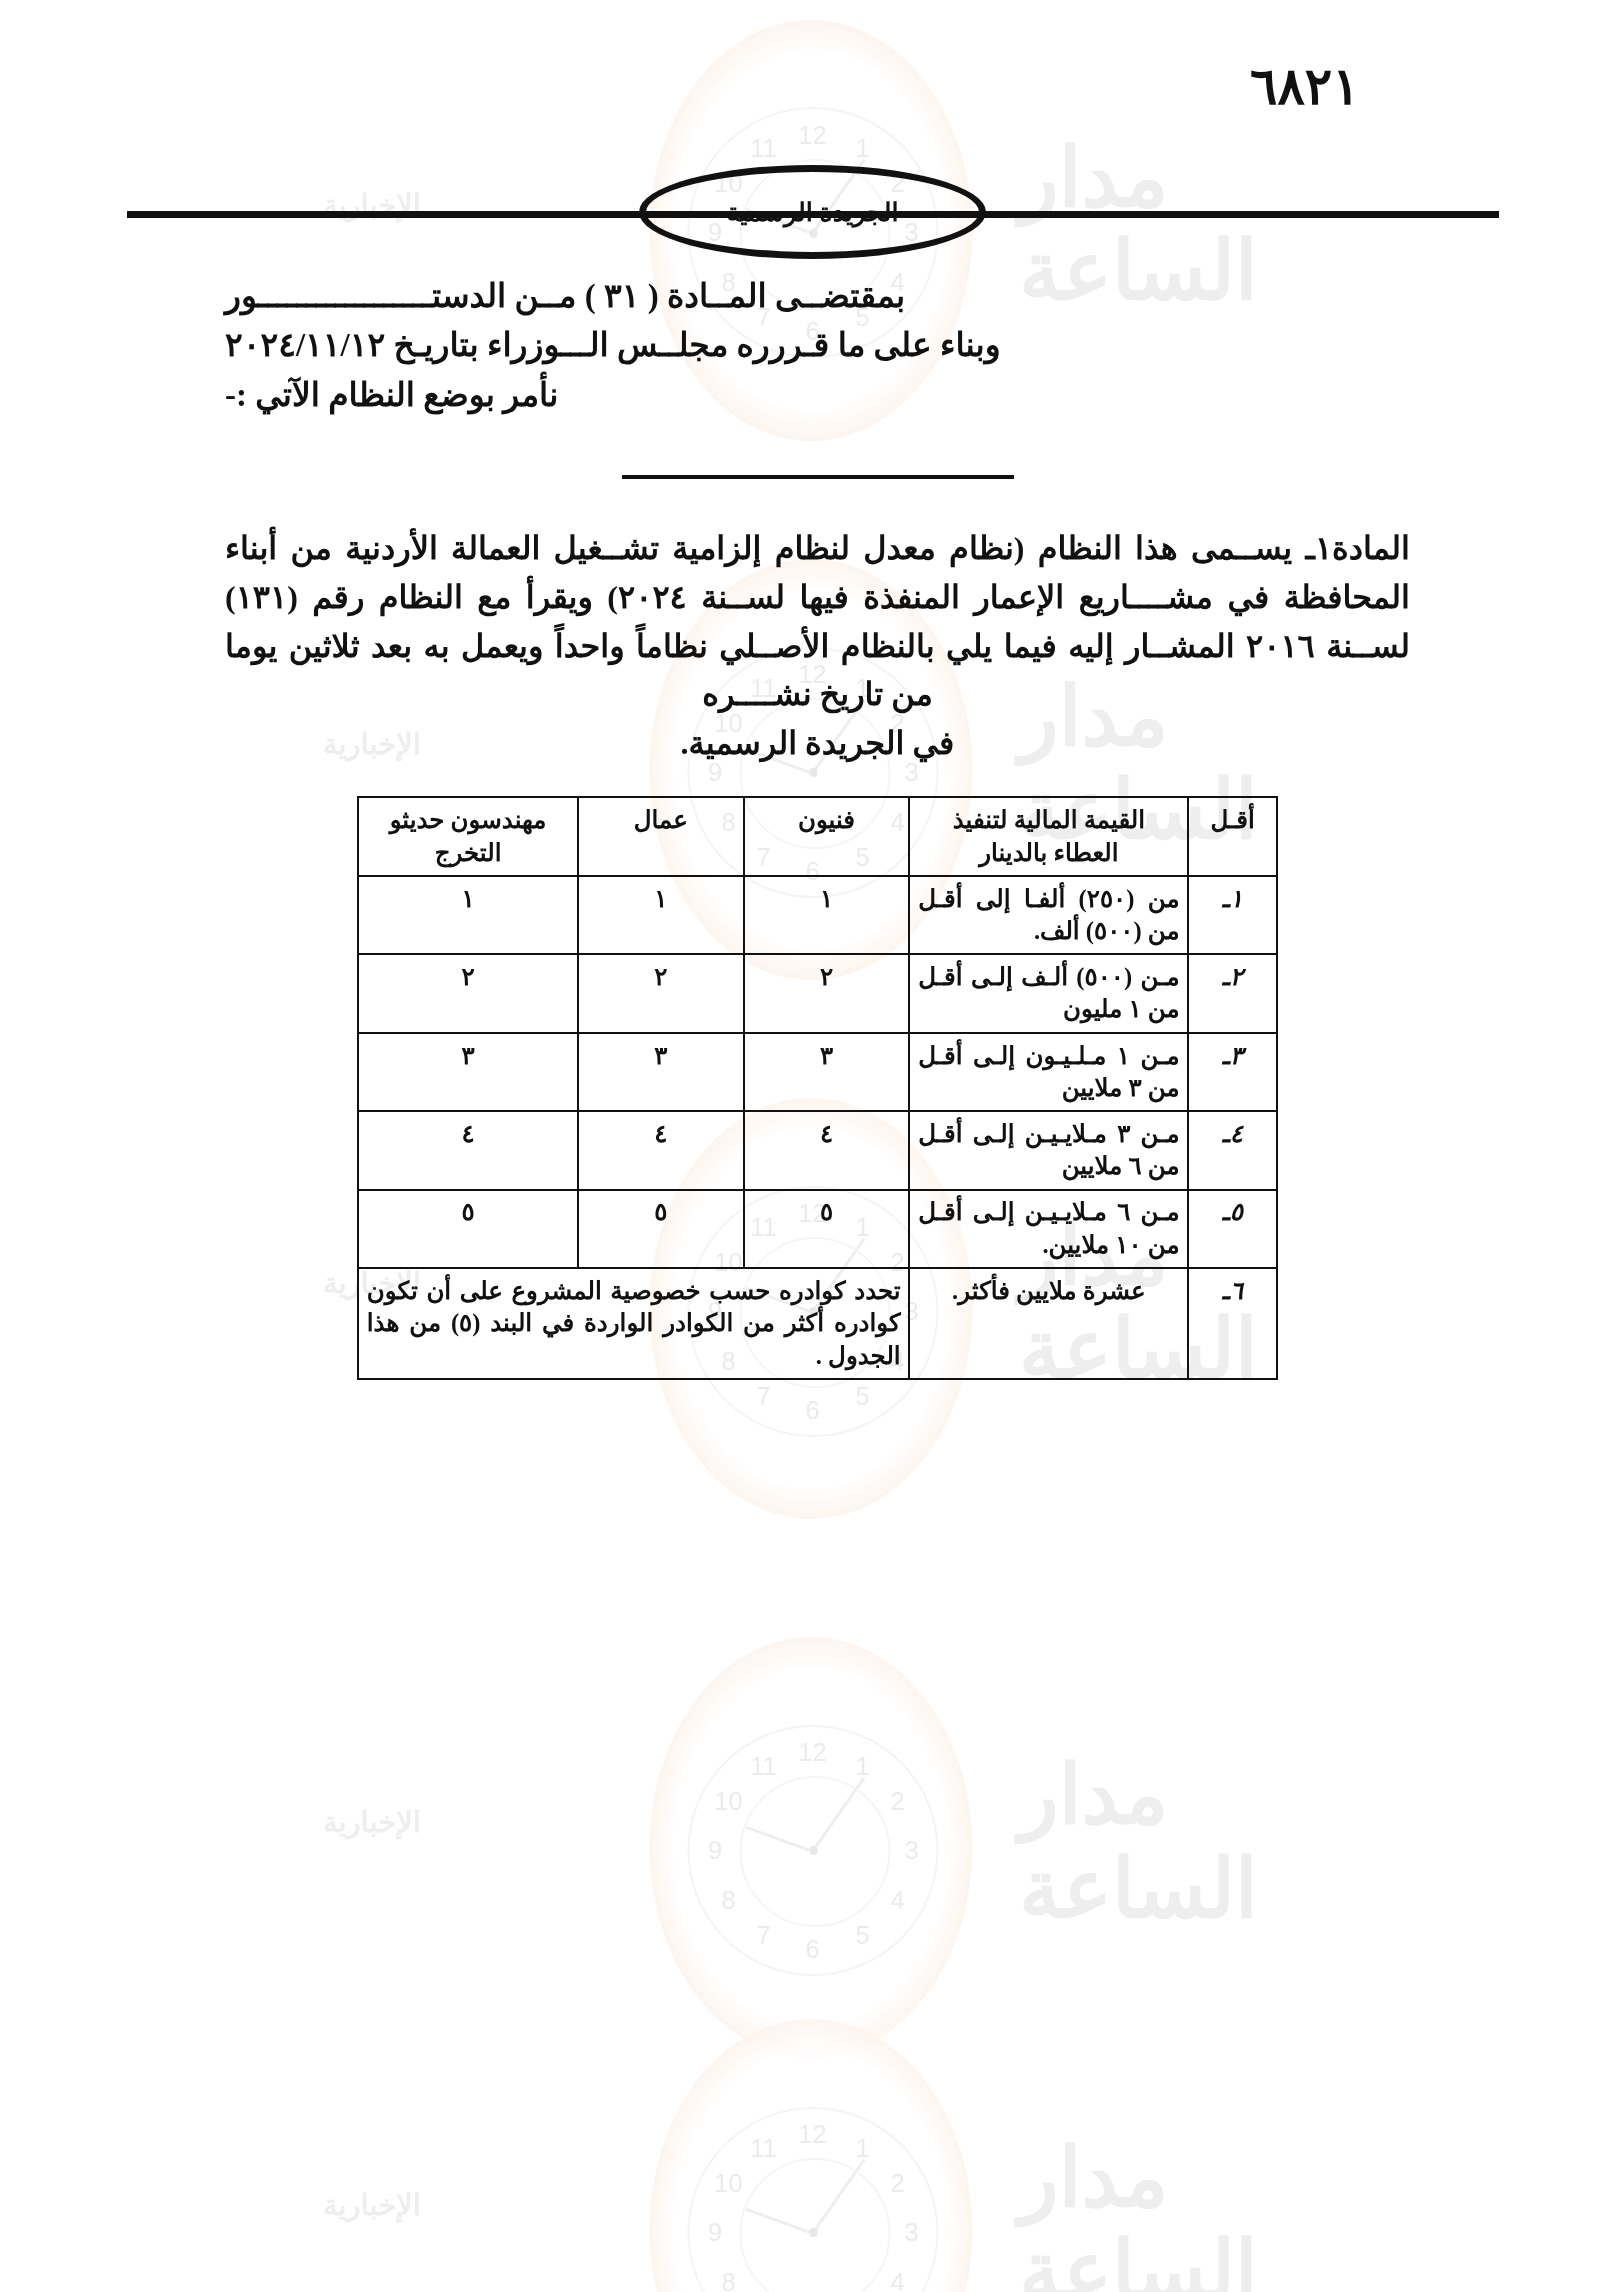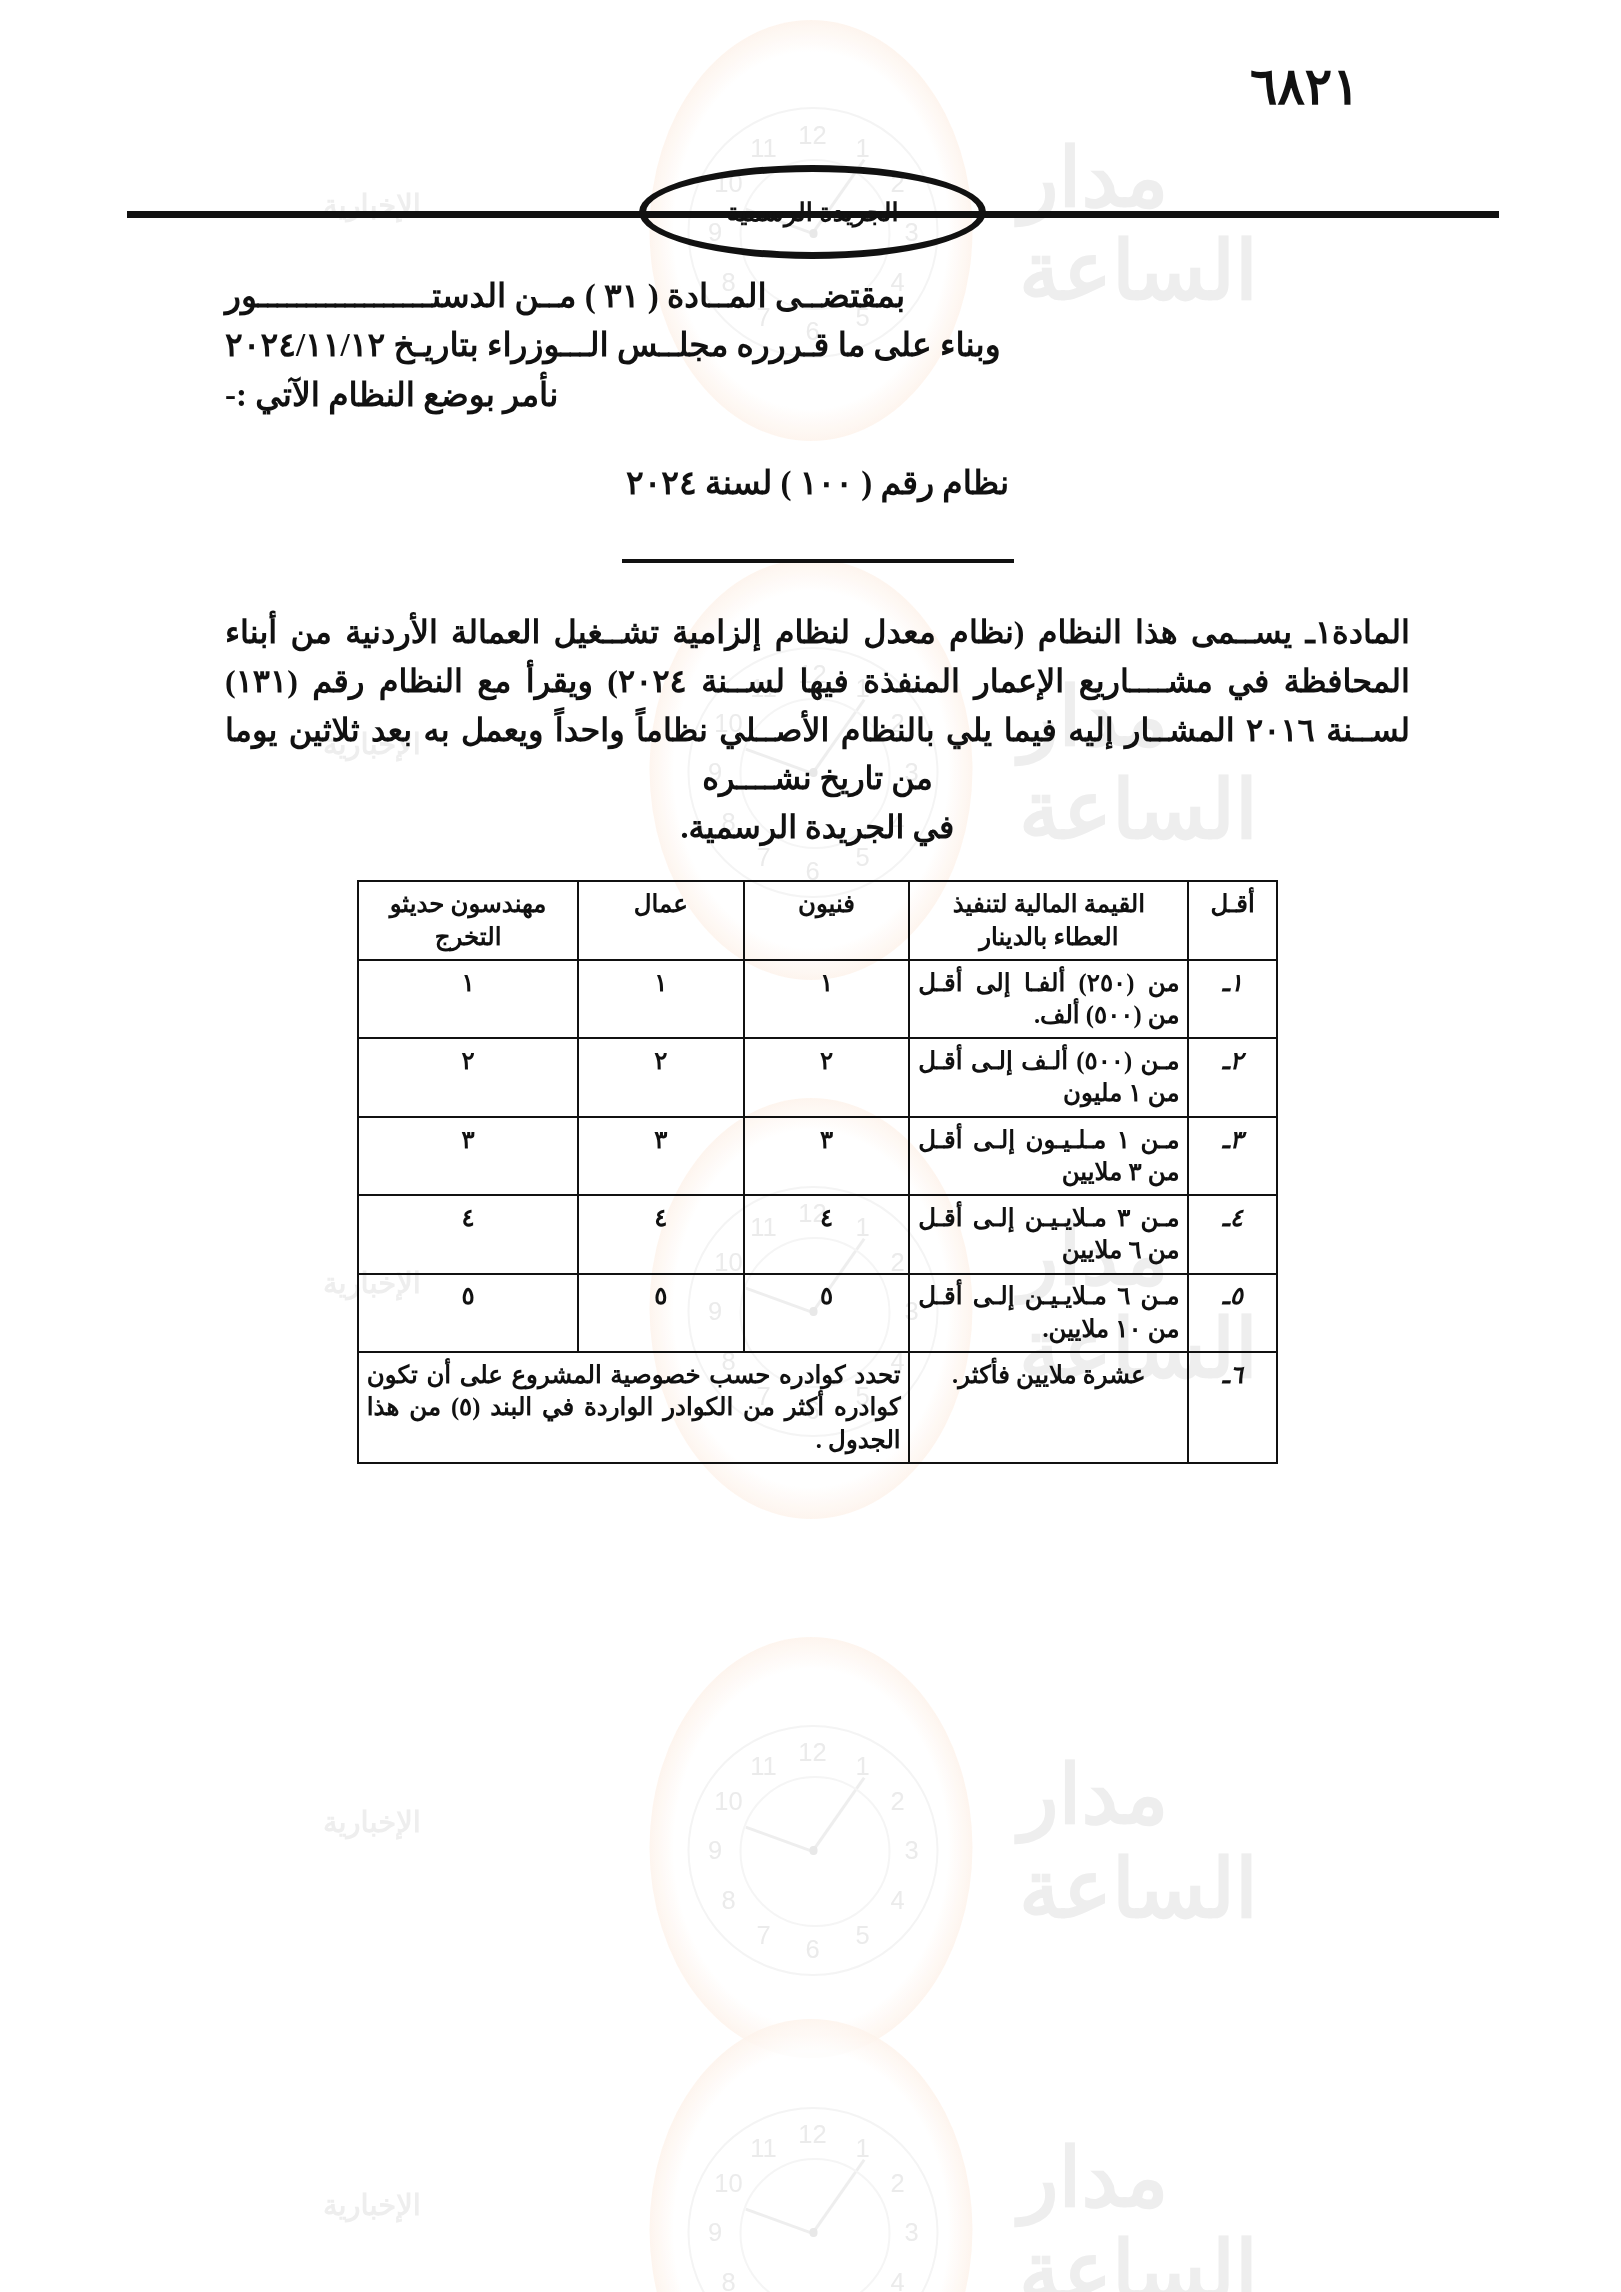--- a/index.html
+++ b/index.html
@@ -349,21 +349,20 @@
   </div>
 
   <div class="content">
 
     <div class="preamble">
       <p class="ln">بمقتضــى المــادة ( ٣١ ) مــن الدستــــــــــــــــــور</p>
       <p class="ln">وبناء على ما قـررره مجلــس الـــوزراء بتاريـخ ٢٠٢٤/١١/١٢</p>
       <p class="ln">نأمر بوضع النظام الآتي :-</p>
     </div>
 
-    <div class="title-num">نظام رقم ( ١٠٠ ) لسنة ٢٠٢٤</div>
 
 
     <div class="divider"></div>
 
     <div class="article">
       <span>المادة١ـ يســمى هذا النظام (نظام معدل لنظام إلزامية تشــغيل العمالة الأردنية من أبناء المحافظة في مشــــاريع الإعمار المنفذة فيها لســنة ٢٠٢٤) ويقرأ مع النظام رقم (١٣١) لســنة ٢٠١٦ المشــار إليه فيما يلي بالنظام الأصــلي نظاماً واحداً ويعمل به بعد ثلاثين يوما من تاريخ نشــــره</span>
       <span class="lastline">في الجريدة الرسمية.</span>
     </div>
 
 

